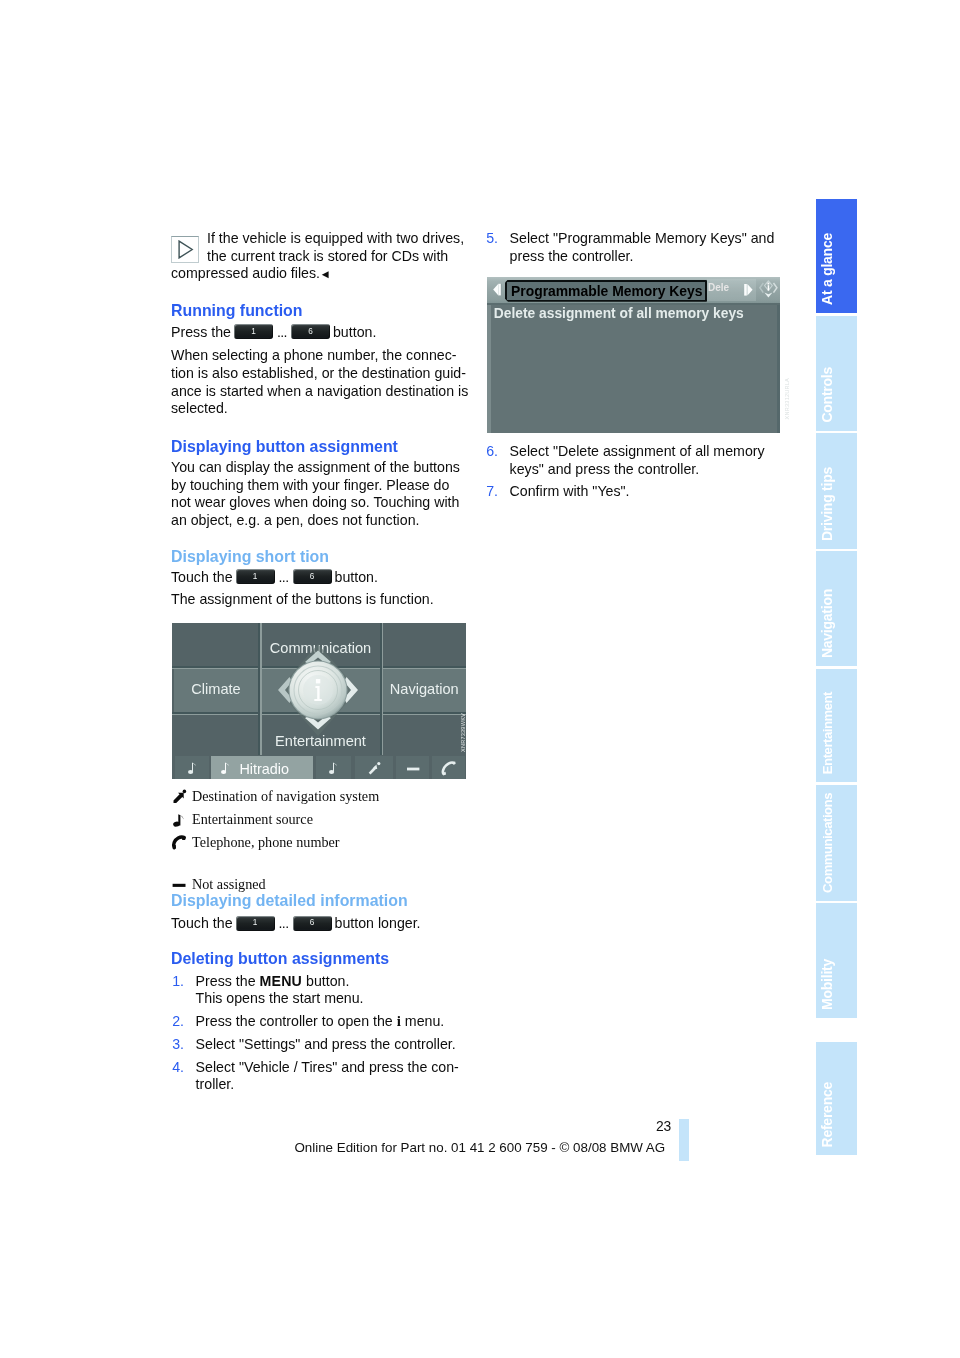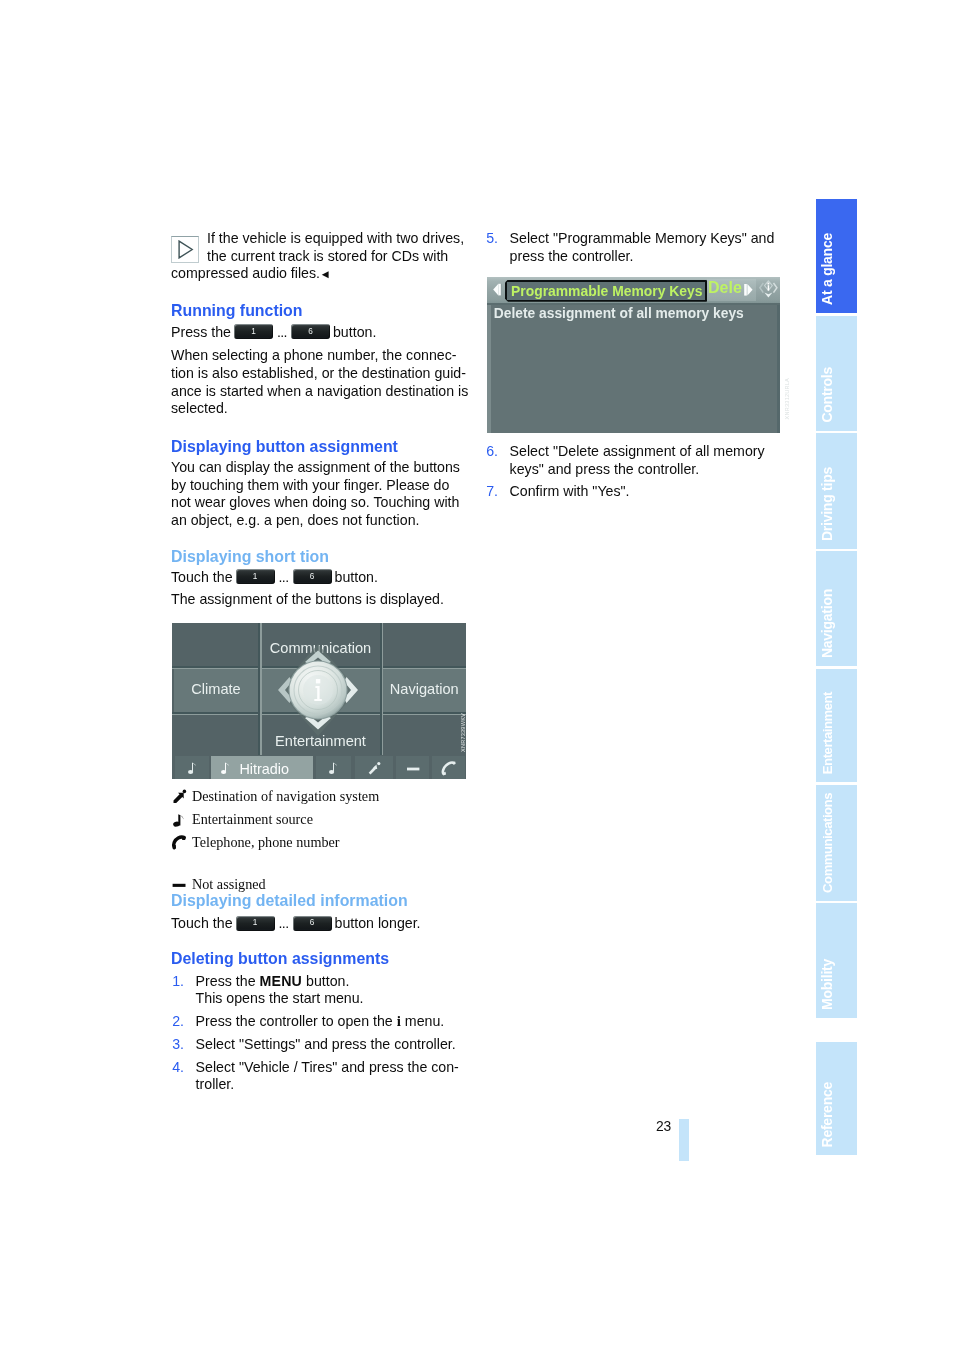--- a/index.html
+++ b/index.html
@@ -42,26 +42,26 @@
   #shotA{left:487px;top:277px;width:293px;height:156px;background:#637375;}
   #shotA .hdr{position:absolute;left:0;top:0;width:293px;height:25.5px;
               background:linear-gradient(#b3c1c1 0%,#a2b2b2 16%,#93a4a4 55%,#8a9c9c 88%,#819494 100%);}
   #shotA .hdr-sep{position:absolute;left:0;top:25.5px;width:293px;height:2.5px;
                   background:#5b6d6f;}
   #shotA .navleft{position:absolute;left:3px;top:2px;width:14px;height:21px;}
   #shotA .titlebox{position:absolute;left:18px;top:2.6px;width:202px;height:22.2px;
                    background:#5f7174;border:2.6px solid #0b1011;box-sizing:border-box;
                    border-radius:1px;
                    clip-path:polygon(0 3px,3px 0,100% 0,100% 100%,3px 100%,0 calc(100% - 3px));}
-  #shotA .titlebox span{position:absolute;left:4px;top:0px;color:#bef264;
+  #shotA .titlebox span{position:absolute;left:4px;top:0px;color:#000000;
                         font-size:13.9px;line-height:18px;font-weight:bold;white-space:nowrap;}
   #shotA .nexttab{position:absolute;left:220px;top:2px;width:35px;height:21.5px;
                   background:rgba(226,236,236,0.17);}
-  #shotA .nexttab span{position:absolute;left:1px;top:0px;color:#bef264;
-                       font-size:16px;line-height:18px;font-weight:bold;white-space:nowrap;}
+  #shotA .nexttab span{position:absolute;left:1px;top:0px;color:#e5e5e5;
+                       font-size:10px;line-height:18px;font-weight:bold;white-space:nowrap;}
   #shotA .navright{position:absolute;left:255px;top:2px;width:14px;height:21.5px;
                    background:rgba(226,236,236,0.17);}
   #shotA .infobtn{position:absolute;left:270px;top:1px;width:23px;height:24px;}
   #shotA .listitem{position:absolute;left:6.8px;top:27.5px;color:#e4eceb;
                    font-size:13.8px;line-height:18px;font-weight:bold;white-space:nowrap;}
   #shotA .edgeL{position:absolute;left:0;top:28px;width:4px;height:128px;
                 background:#7b8b8c;}
   #shotA .edgeR{position:absolute;right:0;top:28px;width:3px;height:128px;
                 background:#55686b;}
 
@@ -140,21 +140,21 @@
     <p class="body" style="top:399.9px;left:0;">selected.</p>
 
     <h2 class="h-main" style="top:436.7px;left:0;">Displaying button assignment</h2>
     <p class="body" style="top:459.0px;left:0;">You can display the assignment of the buttons</p>
     <p class="body" style="top:476.6px;left:0;">by touching them with your finger. Please do</p>
     <p class="body" style="top:494.3px;left:0;">not wear gloves when doing so. Touching with</p>
     <p class="body" style="top:512.1px;left:0;">an object, e.g. a pen, does not function.</p>
 
     <h3 class="h-sub" style="top:546.9px;left:0;">Displaying short tion</h3>
     <p class="body" style="top:568.8px;left:0;"><span>Touch the</span><span class="memkey"><b>1</b></span><span class="dots">...</span><span class="memkey"><b>6</b></span><span>button.</span></p>
-    <p class="body" style="top:590.9px;left:0;">The assignment of the buttons is displayed.</p>
+    <p class="body" style="top:590.9px;left:0;">The assignment of the buttons is function.</p>
 
     <div>
       <div class="legend-row" style="top:788.2px;">
         <span class="lg-ico">
           <svg width="18" height="18" viewBox="0 0 18 18" aria-hidden="true">
             <path d="M2.5 12.6 L2.5 15.1 L5.2 15.1 L11.3 9.0 L12.7 10.4 L12.7 4.7 L7.0 4.7 L8.6 6.3 Z" fill="#0b0b0b"></path>
             <circle cx="13.4" cy="3.4" r="1.8" fill="#0b0b0b"></circle>
           </svg>
         </span>
         <span class="lg-txt">Destination of navigation system</span>
@@ -395,16 +395,17 @@
     <div class="tab" style="top:903.0px;height:115.3px;">
       <span>Mobility</span>
     </div>
     <div class="tab" style="top:1041.9px;height:113.1px;">
       <span>Reference</span>
     </div>
   </div>
 
   <div class="pagenum">23</div>
   <div class="footmark"></div>
+  <div class="footline">Online Edition for Part no. 01 41 2 600 759 - © 08/08 BMW AG</div>
 
   <div class="watermark">carmanualsonline.info</div>
 
 </div>
 
 </body></html>

